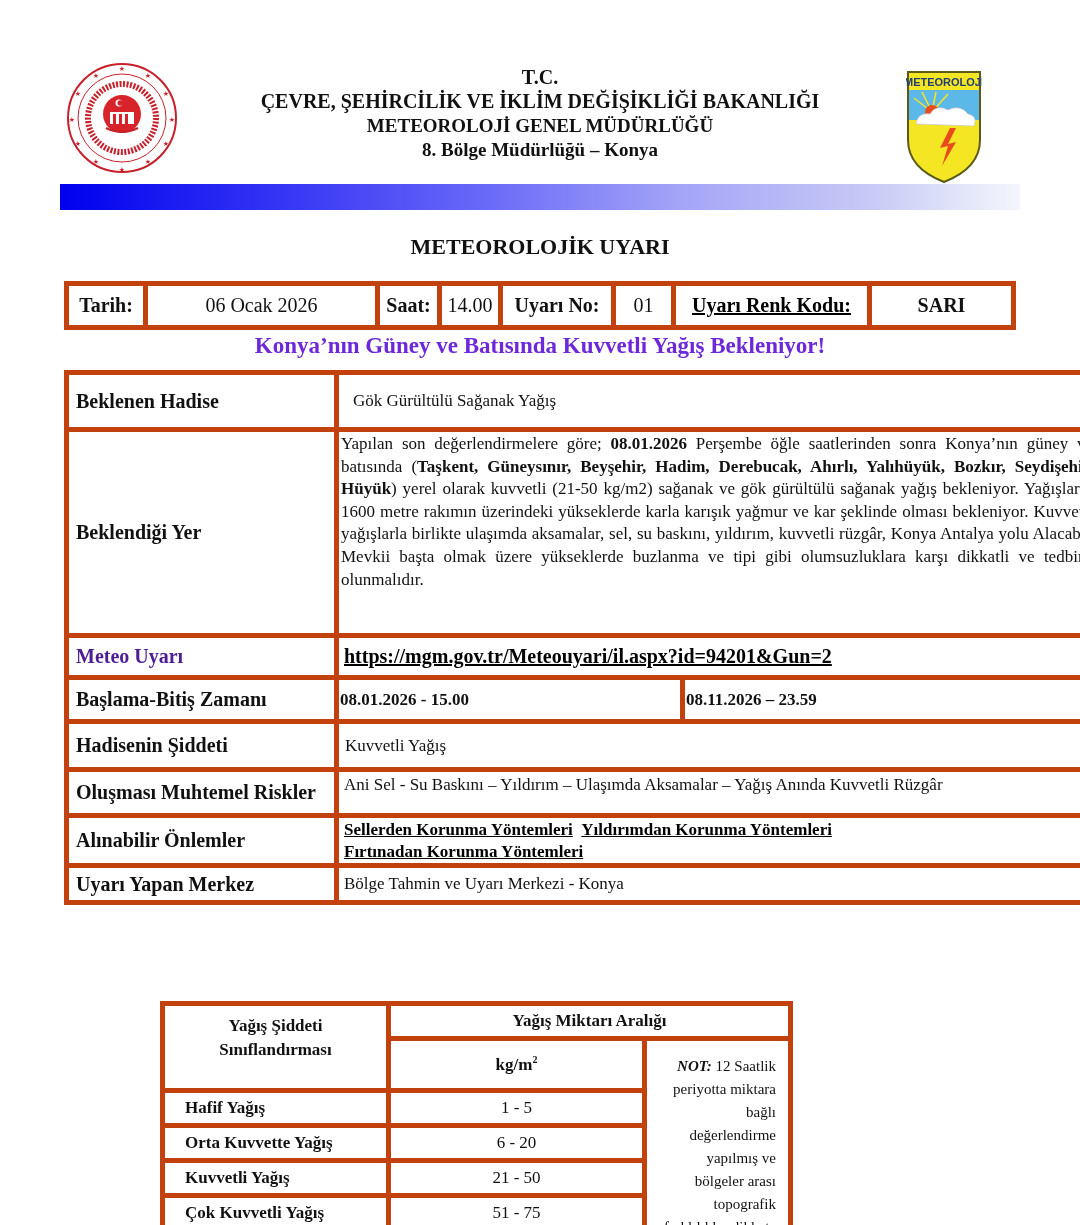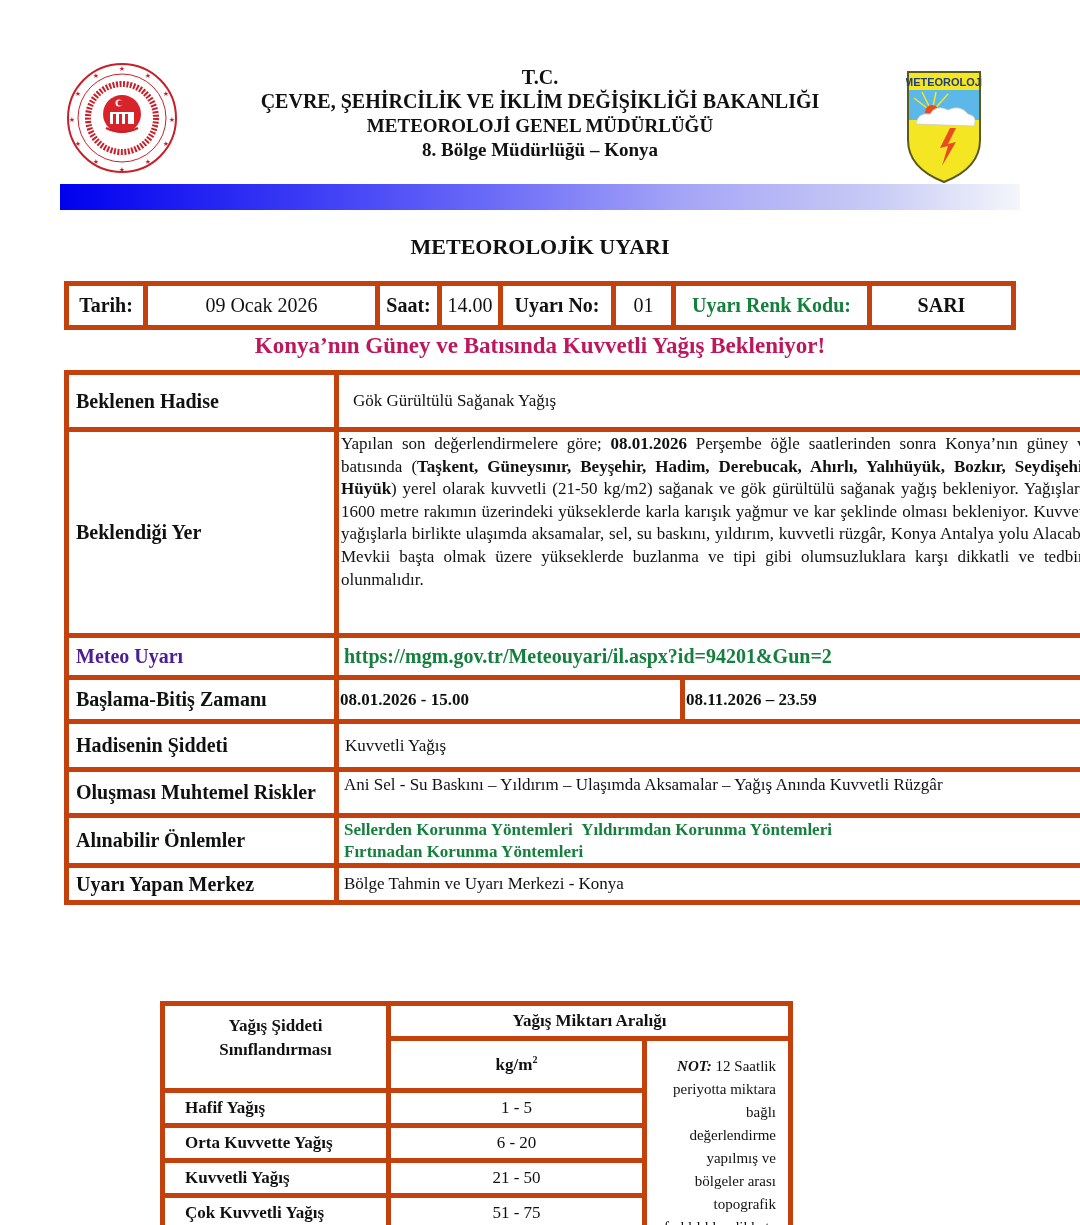--- a/index.html
+++ b/index.html
@@ -18,23 +18,23 @@
     background: linear-gradient(to right, #0000ee 0%, #3a3af5 25%, #6b6bf8 45%, #a5a5f7 65%, #c8cbf5 85%, #f4f6fb 100%); }
 
   .doc-title { position: absolute; left: 0; width: 1080px; top: 234px; text-align: center; font-size: 22px; font-weight: bold; }
 
   table { border-collapse: collapse; }
   td { border: 5px solid #c2410c; vertical-align: middle; }
 
   .meta-table { position: absolute; left: 64px; top: 281px; width: 952px; height: 49px; }
   .meta-table td { font-size: 20px; text-align: center; padding: 0 6px; }
   .meta-table .lbl { font-weight: bold; }
-  .link { color: #15803d; font-weight: bold; }
-
-  .headline { position: absolute; left: 0; width: 1080px; top: 333px; text-align: center; font-size: 23px; font-weight: bold; color: #be185d; }
+  .link { color: #000000; text-decoration: underline; font-weight: bold; }
+
+  .headline { position: absolute; left: 0; width: 1080px; top: 333px; text-align: center; font-size: 23px; font-weight: bold; color: #6d28d9; }
 
   .main-table { position: absolute; left: 64px; top: 370px; width: 1036px; }
   .main-table td { font-size: 17px; padding: 0 5px; }
   .main-table td.k { font-weight: bold; font-size: 20px; width: 270px; padding-left: 7px; }
   .main-table td.v { font-size: 17px; }
   .main-table td.red { color: #4c1d95; }
   .r-hadise td { height: 57px; }
   .r-yer td { height: 206px; }
   .r-yer td.v { text-align: justify; line-height: 22.6px; padding: 1px 2px 0 2px; vertical-align: top; }
   .r-meteo td { height: 42px; }
@@ -110,21 +110,21 @@
 </svg>
 
 <div class="gradient-bar"></div>
 
 <div class="doc-title">METEOROLOJİK UYARI</div>
 
 <table class="meta-table">
   <tbody>
       <tr>
     <td class="lbl" style="width:79px">Tarih:</td>
-    <td style="width:232px">09 Ocak 2026</td>
+    <td style="width:232px">06 Ocak 2026</td>
     <td class="lbl" style="width:62px">Saat:</td>
     <td style="width:61px; padding:0 2px">14.00</td>
     <td class="lbl" style="width:113px">Uyarı No:</td>
     <td style="width:60px">01</td>
     <td style="width:196px"><a class="link">Uyarı Renk Kodu:</a></td>
     <td class="lbl">SARI</td>
   </tr>
 </tbody>
   </table>
 

